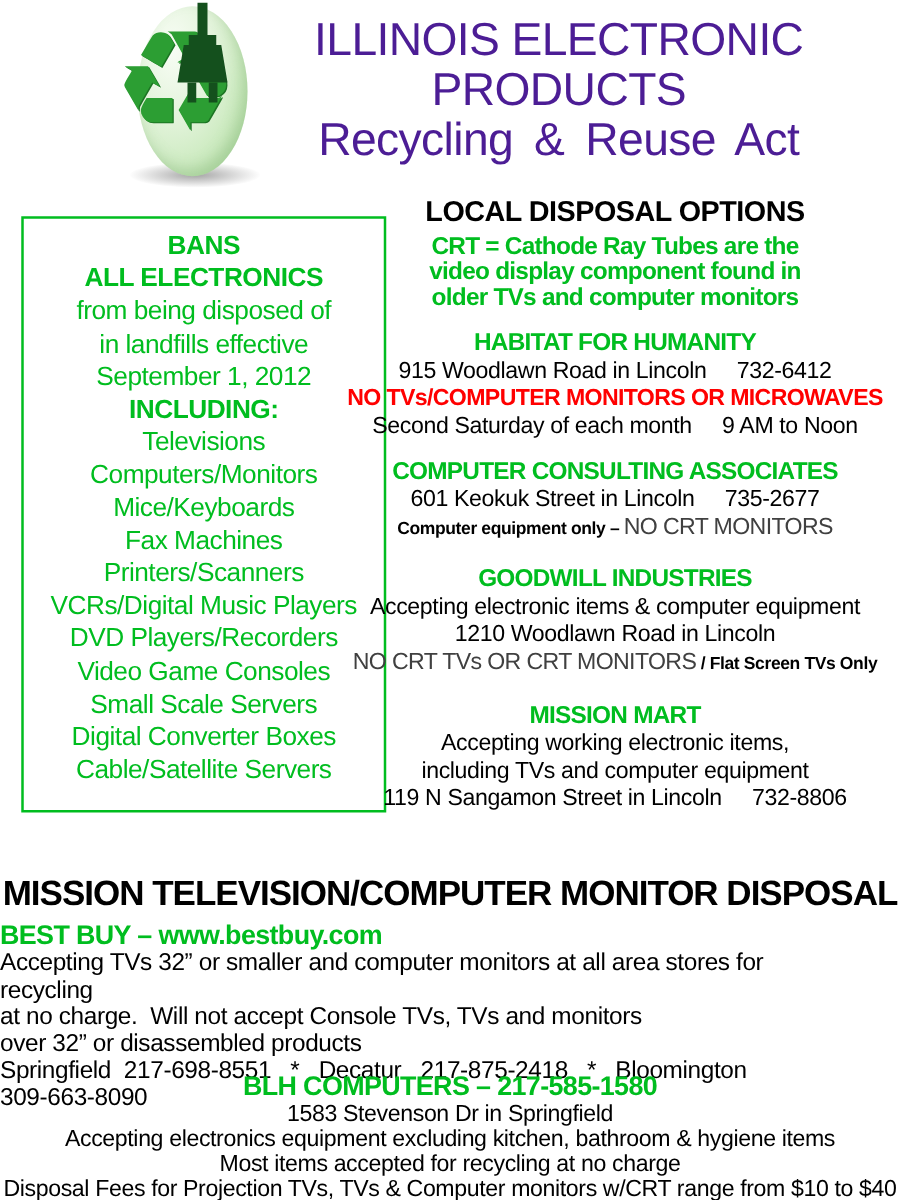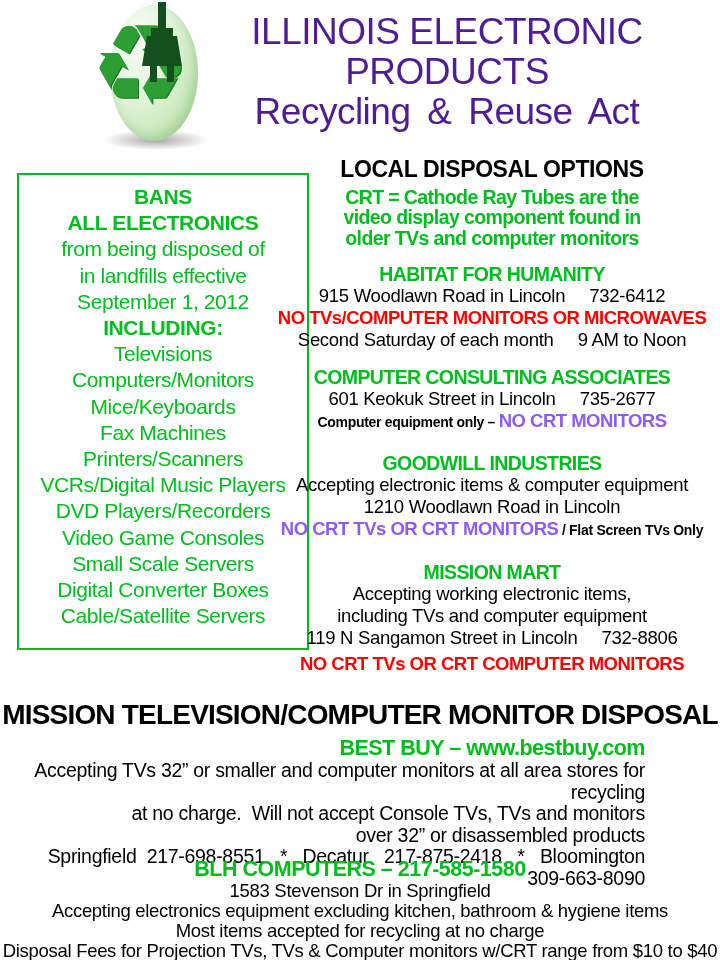--- a/index.html
+++ b/index.html
@@ -32,27 +32,27 @@
   
   .right-col { position:absolute; left:276px; top:156px; width:432px; text-align:center; }
   .local-title { font-size:23px; font-weight:bold; color:#000; letter-spacing:-0.4px; margin-bottom:4px; }
   .crt-sub { color:#00BD1F; font-weight:bold; font-size:19.5px; line-height:20.4px; letter-spacing:-0.6px; }
   .org { margin-top:15px; }
   .org-heading { color:#00BD1F; font-weight:bold; font-size:19.5px; line-height:22px; letter-spacing:-0.6px; }
   .org-line { color:#000; font-size:18.5px; line-height:22px; white-space:pre-wrap; letter-spacing:-0.3px; }
   .org-warning { color:#FF0000; font-weight:bold; font-size:18.5px; line-height:22px;
                  white-space:nowrap; letter-spacing:-0.5px; }
   .inline-black-bold { color:#000; font-weight:bold; font-size:14px; letter-spacing:-0.3px; }
-  .inline-red-bold { color:#8b5cf6; font-weight:bold; font-size:18.5px; letter-spacing:-0.5px;margin-top:46px; }
+  .inline-red-bold { color:#404040; font-weight:normal; font-size:18.5px; letter-spacing:-0.5px;margin-top:46px; }
   .mt4 { margin-top:4px; }
 
   
   .regional-title { position:absolute; left:0; top:699px; width:720px; text-align:center;
                     font-size:28px; font-weight:bold; color:#000; letter-spacing:-0.8px; }
-  .bestbuy-block { position:absolute; left:0; top:736px; width:645px; text-align:right; }
+  .bestbuy-block { position:absolute; left:0; top:736px; width:645px; text-align:left; }
   .blh-block { position:absolute; left:0; top:857px; width:720px; text-align:center; }
   .vendor-heading { color:#00BD1F; font-weight:bold; font-size:21.5px; line-height:24px; letter-spacing:-0.5px; }
   .bestbuy-block .vendor-lines div { color:#000; font-size:19.5px; line-height:21.6px;
                                      white-space:pre-wrap; letter-spacing:-0.3px; }
   .blh-block .vendor-lines div { color:#000; font-size:18.5px; line-height:20px;
                                  white-space:pre-wrap; letter-spacing:-0.3px; }
 </style>
 </head>
 <body>
 
@@ -125,21 +125,20 @@
     <div class="org-line">Accepting electronic items &amp; computer equipment</div>
     <div class="org-line">1210 Woodlawn Road in Lincoln</div>
     <div class="org-warning"><span class="inline-red-bold">NO CRT TVs OR CRT MONITORS</span><span class="inline-black-bold"> / Flat Screen TVs Only</span></div>
   </div>
 
   <div class="org" style="margin-top:20px;">
     <div class="org-heading">MISSION MART</div>
     <div class="org-line">Accepting working electronic items,</div>
     <div class="org-line">including TVs and computer equipment</div>
     <div class="org-line">119 N Sangamon Street in Lincoln     732-8806</div>
-    <div class="org-warning mt4">NO CRT TVs OR CRT COMPUTER MONITORS</div>
   </div>
 </div>
 
 <div class="regional-title">MISSION TELEVISION/COMPUTER MONITOR DISPOSAL</div>
 
 <div class="bestbuy-block">
   <div class="vendor-heading">BEST BUY – www.bestbuy.com</div>
   <div class="vendor-lines">
       <div>Accepting TVs 32” or smaller and computer monitors at all area stores for recycling</div>
       <div>at no charge.  Will not accept Console TVs, TVs and monitors</div>

